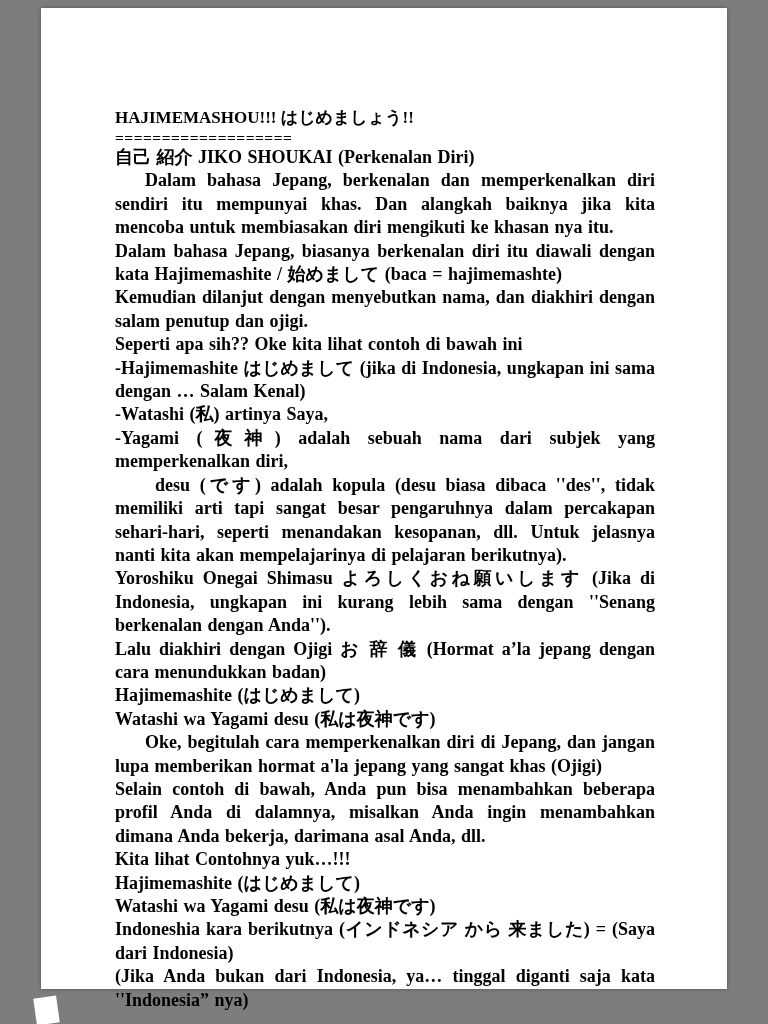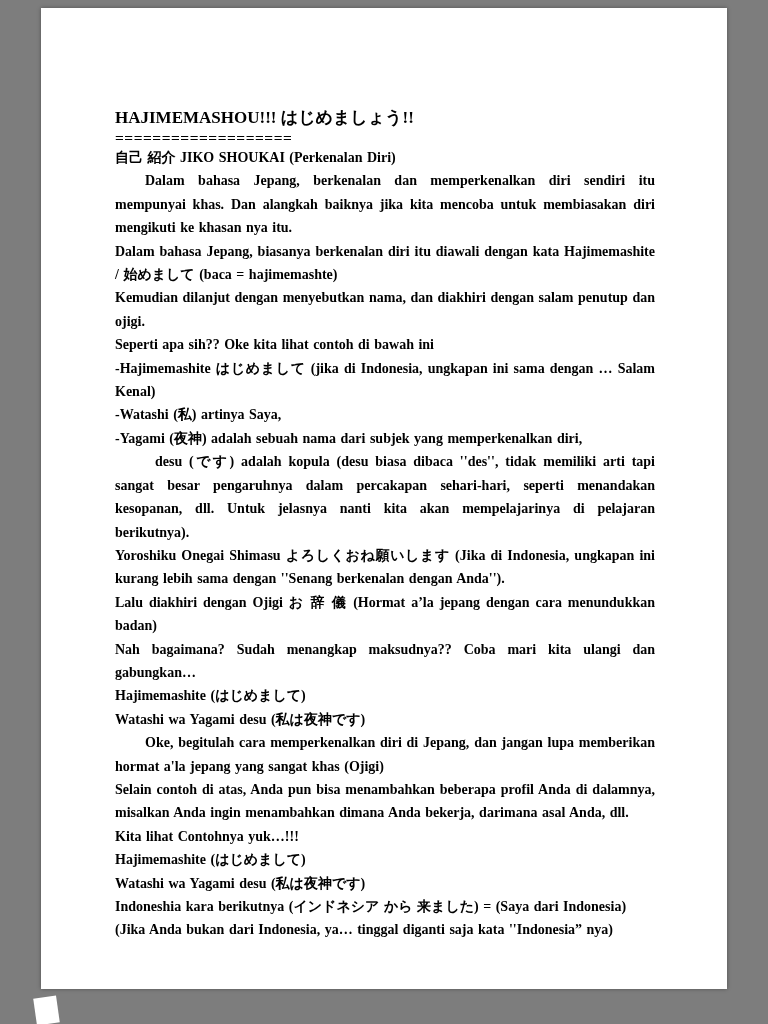--- a/index.html
+++ b/index.html
@@ -45,21 +45,21 @@
     font-size: 15.5px;
     line-height: 17px;
     letter-spacing: 0.5px;
     color: #000;
     white-space: nowrap;
     overflow: hidden;
   }
   .para {
     font-family: "Liberation Serif", serif;
     font-weight: bold;
-    font-size: 14px;
+    font-size: 18px;
     line-height: 23.4px;
     margin: 0;
     text-align: justify;
     color: #000;
     word-spacing: 1px;
   }
   .para.indent {
     text-indent: 30px;
   }
   .para.indent-lg {
@@ -88,25 +88,24 @@
           <p class="para indent">Dalam bahasa Jepang, berkenalan dan memperkenalkan diri sendiri itu mempunyai khas. Dan alangkah baiknya jika kita mencoba untuk membiasakan diri mengikuti ke khasan nya itu.</p>
           <p class="para">Dalam bahasa Jepang, biasanya berkenalan diri itu diawali dengan kata Hajimemashite / 始めまして (baca = hajimemashte)</p>
           <p class="para">Kemudian dilanjut dengan menyebutkan nama, dan diakhiri dengan salam penutup dan ojigi.</p>
           <p class="para">Seperti apa sih?? Oke kita lihat contoh di bawah ini</p>
           <p class="para">-Hajimemashite はじめまして (jika di Indonesia, ungkapan ini sama dengan … Salam Kenal)</p>
           <p class="para">-Watashi (私) artinya Saya,</p>
           <p class="para">-Yagami (夜神) adalah sebuah nama dari subjek yang memperkenalkan diri,</p>
           <p class="para indent-lg">desu (です) adalah kopula (desu biasa dibaca ''des'', tidak memiliki arti tapi sangat besar pengaruhnya dalam percakapan sehari-hari, seperti menandakan kesopanan, dll. Untuk jelasnya nanti kita akan mempelajarinya di pelajaran berikutnya).</p>
           <p class="para">Yoroshiku Onegai Shimasu よろしくおね願いします (Jika di Indonesia, ungkapan ini kurang lebih sama dengan ''Senang berkenalan dengan Anda'').</p>
           <p class="para">Lalu diakhiri dengan Ojigi お 辞 儀  (Hormat a’la jepang dengan cara menundukkan badan)</p>
-          <p class="para">Nah bagaimana? Sudah menangkap maksudnya?? Coba mari kita ulangi dan gabungkan…</p>
           <p class="para">Hajimemashite (はじめまして)</p>
           <p class="para">Watashi wa Yagami desu (私は夜神です)</p>
           <p class="para indent">Oke, begitulah cara memperkenalkan diri di Jepang, dan jangan lupa memberikan hormat a'la jepang yang sangat khas (Ojigi)</p>
-          <p class="para">Selain contoh di atas, Anda pun bisa menambahkan beberapa profil Anda di dalamnya, misalkan Anda ingin menambahkan dimana Anda bekerja, darimana asal Anda, dll.</p>
+          <p class="para">Selain contoh di bawah, Anda pun bisa menambahkan beberapa profil Anda di dalamnya, misalkan Anda ingin menambahkan dimana Anda bekerja, darimana asal Anda, dll.</p>
           <p class="para">Kita lihat Contohnya yuk…!!!</p>
           <p class="para">Hajimemashite (はじめまして)</p>
           <p class="para">Watashi wa Yagami desu (私は夜神です)</p>
           <p class="para">Indoneshia kara berikutnya (インドネシア  から  来ました) = (Saya dari Indonesia)</p>
           <p class="para">(Jika Anda bukan dari Indonesia, ya… tinggal diganti saja kata ''Indonesia” nya)</p>
         </div>
     </div>
   </div>
   <div class="next-page-sliver"></div>
 </div>

